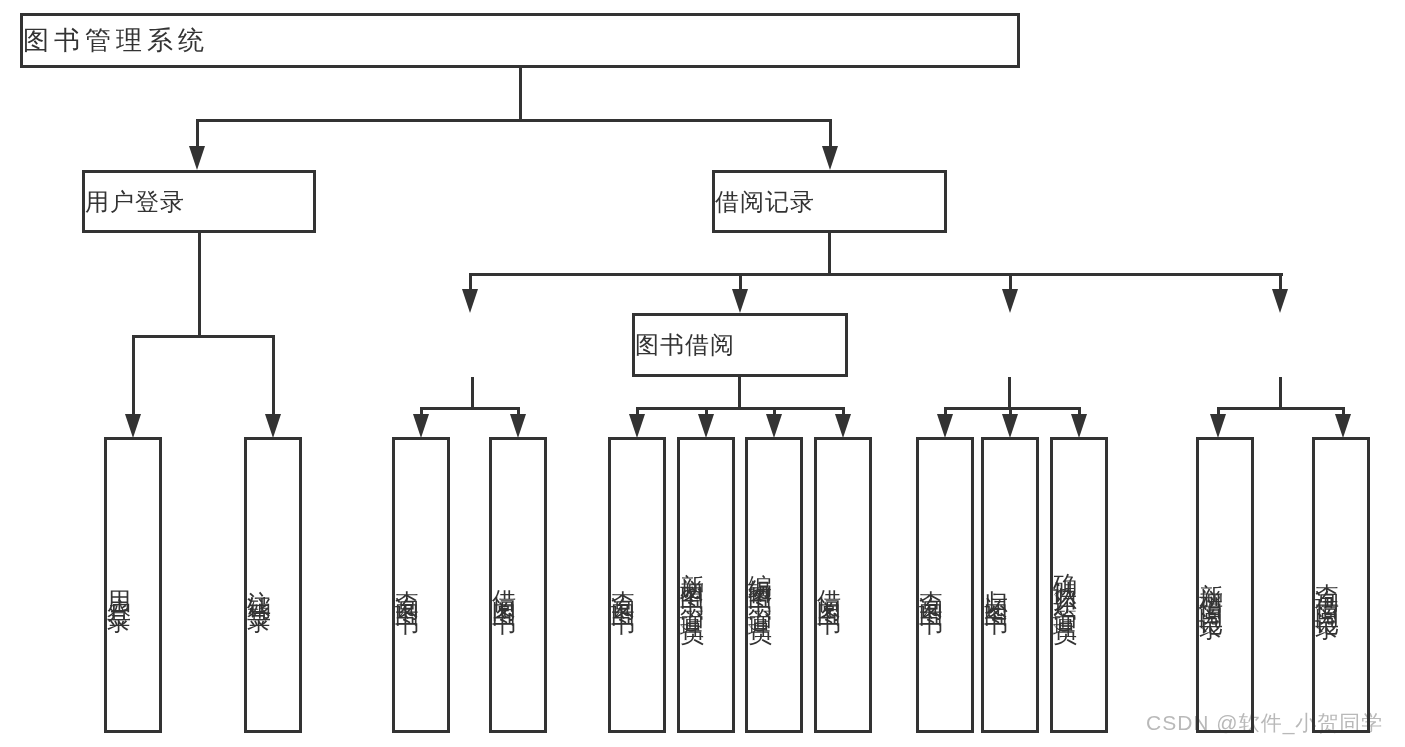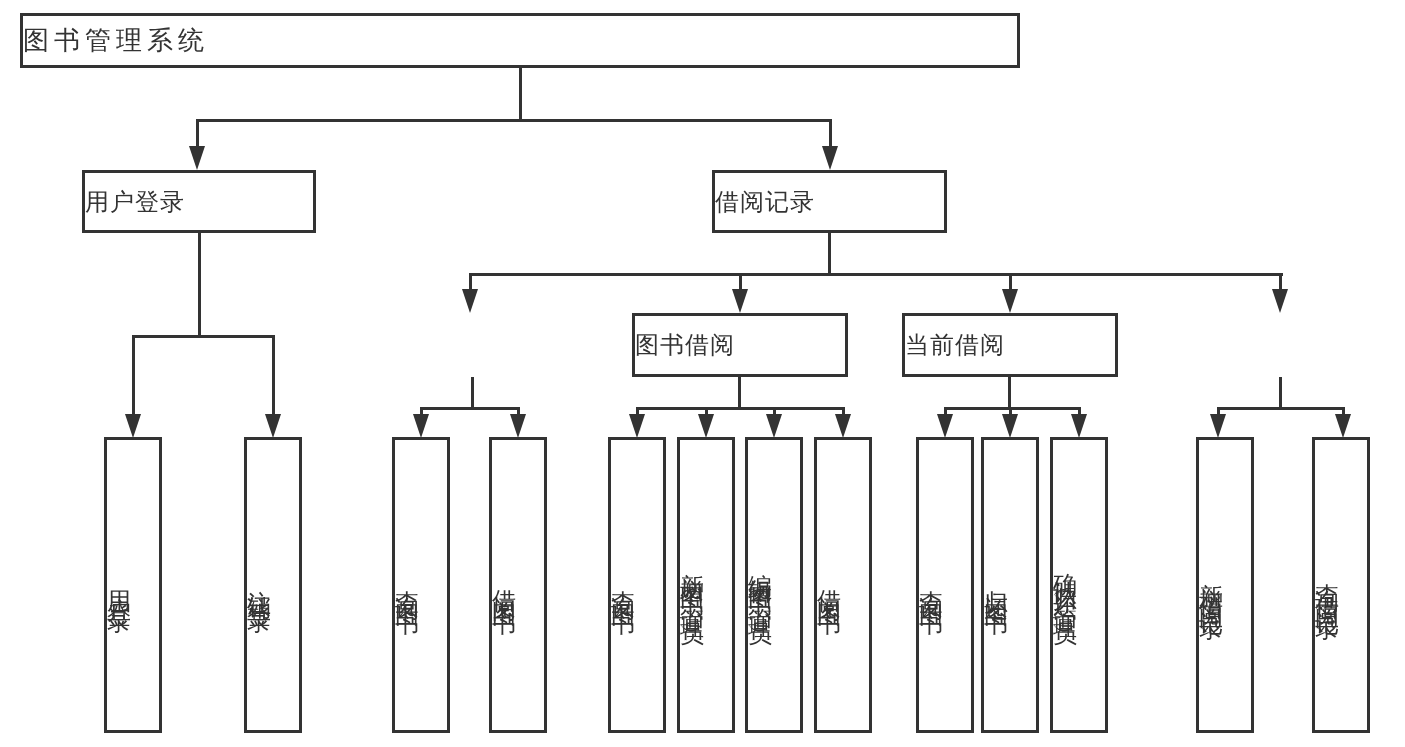--- a/index.html
+++ b/index.html
@@ -78,20 +78,21 @@
     color:var(--wm);
     z-index:0;
     white-space:nowrap;
   }
 </style>
 </head>
 <body>
 
 <div id="canvas">
 
+  <div class="watermark">CSDN @软件_小贺同学</div>
 
   <div class="box" style="left:20px;top:13px;width:1000px;height:55px">
     <span class="hlabel title-label">图书管理系统</span>
   </div>
 
   <div class="vline" style="left:519px;top:68px;height:53px"></div>
   <div class="hline" style="left:196px;top:119px;width:636px"></div>
   <div class="vline" style="left:196px;top:119px;height:38px"></div>
   <div class="arrow" style="left:189px;top:146px"></div>
   <div class="vline" style="left:829px;top:119px;height:38px"></div>
@@ -118,23 +119,20 @@
   <div class="vline" style="left:739px;top:273px;height:18px"></div>
   <div class="arrow" style="left:732px;top:289px"></div>
   <div class="vline" style="left:1009px;top:273px;height:18px"></div>
   <div class="arrow" style="left:1002px;top:289px"></div>
   <div class="vline" style="left:1279px;top:273px;height:18px"></div>
   <div class="arrow" style="left:1272px;top:289px"></div>
 
   <div class="box" style="left:632px;top:313px;width:216px;height:64px">
     <span class="hlabel">图书借阅</span>
   </div>
-  <div class="box" style="left:902px;top:313px;width:216px;height:64px">
-    <span class="hlabel">当前借阅</span>
-  </div>
 
   <div class="vline" style="left:471px;top:377px;height:32px"></div>
   <div class="hline" style="left:420px;top:407px;width:99px"></div>
   <div class="vline" style="left:420px;top:407px;height:9px"></div>
   <div class="arrow" style="left:413px;top:414px"></div>
   <div class="vline" style="left:517px;top:407px;height:9px"></div>
   <div class="arrow" style="left:510px;top:414px"></div>
 
   <div class="vline" style="left:738px;top:377px;height:32px"></div>
   <div class="hline" style="left:636px;top:407px;width:208px"></div>

